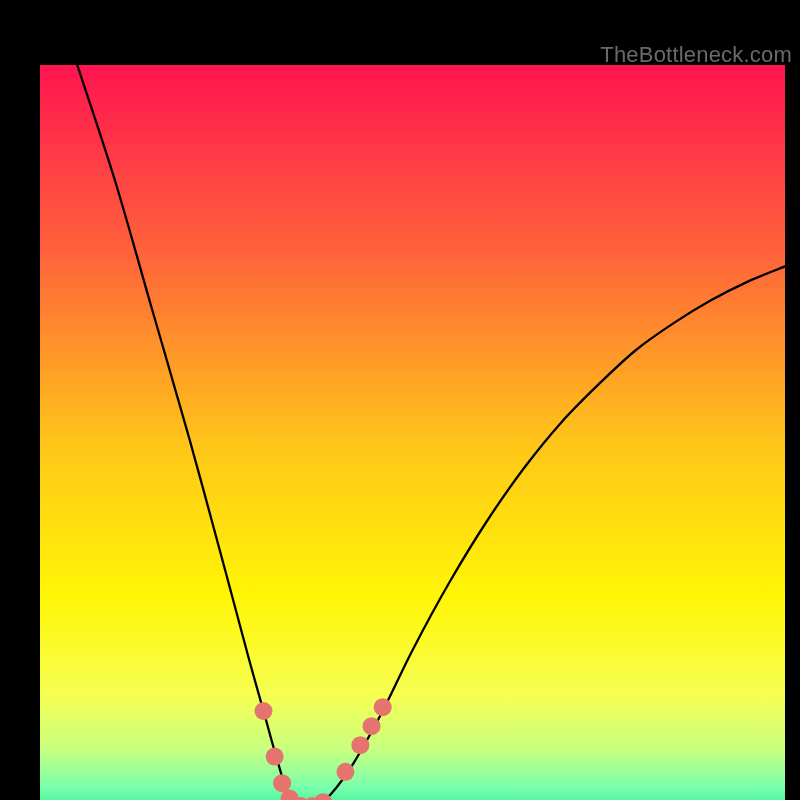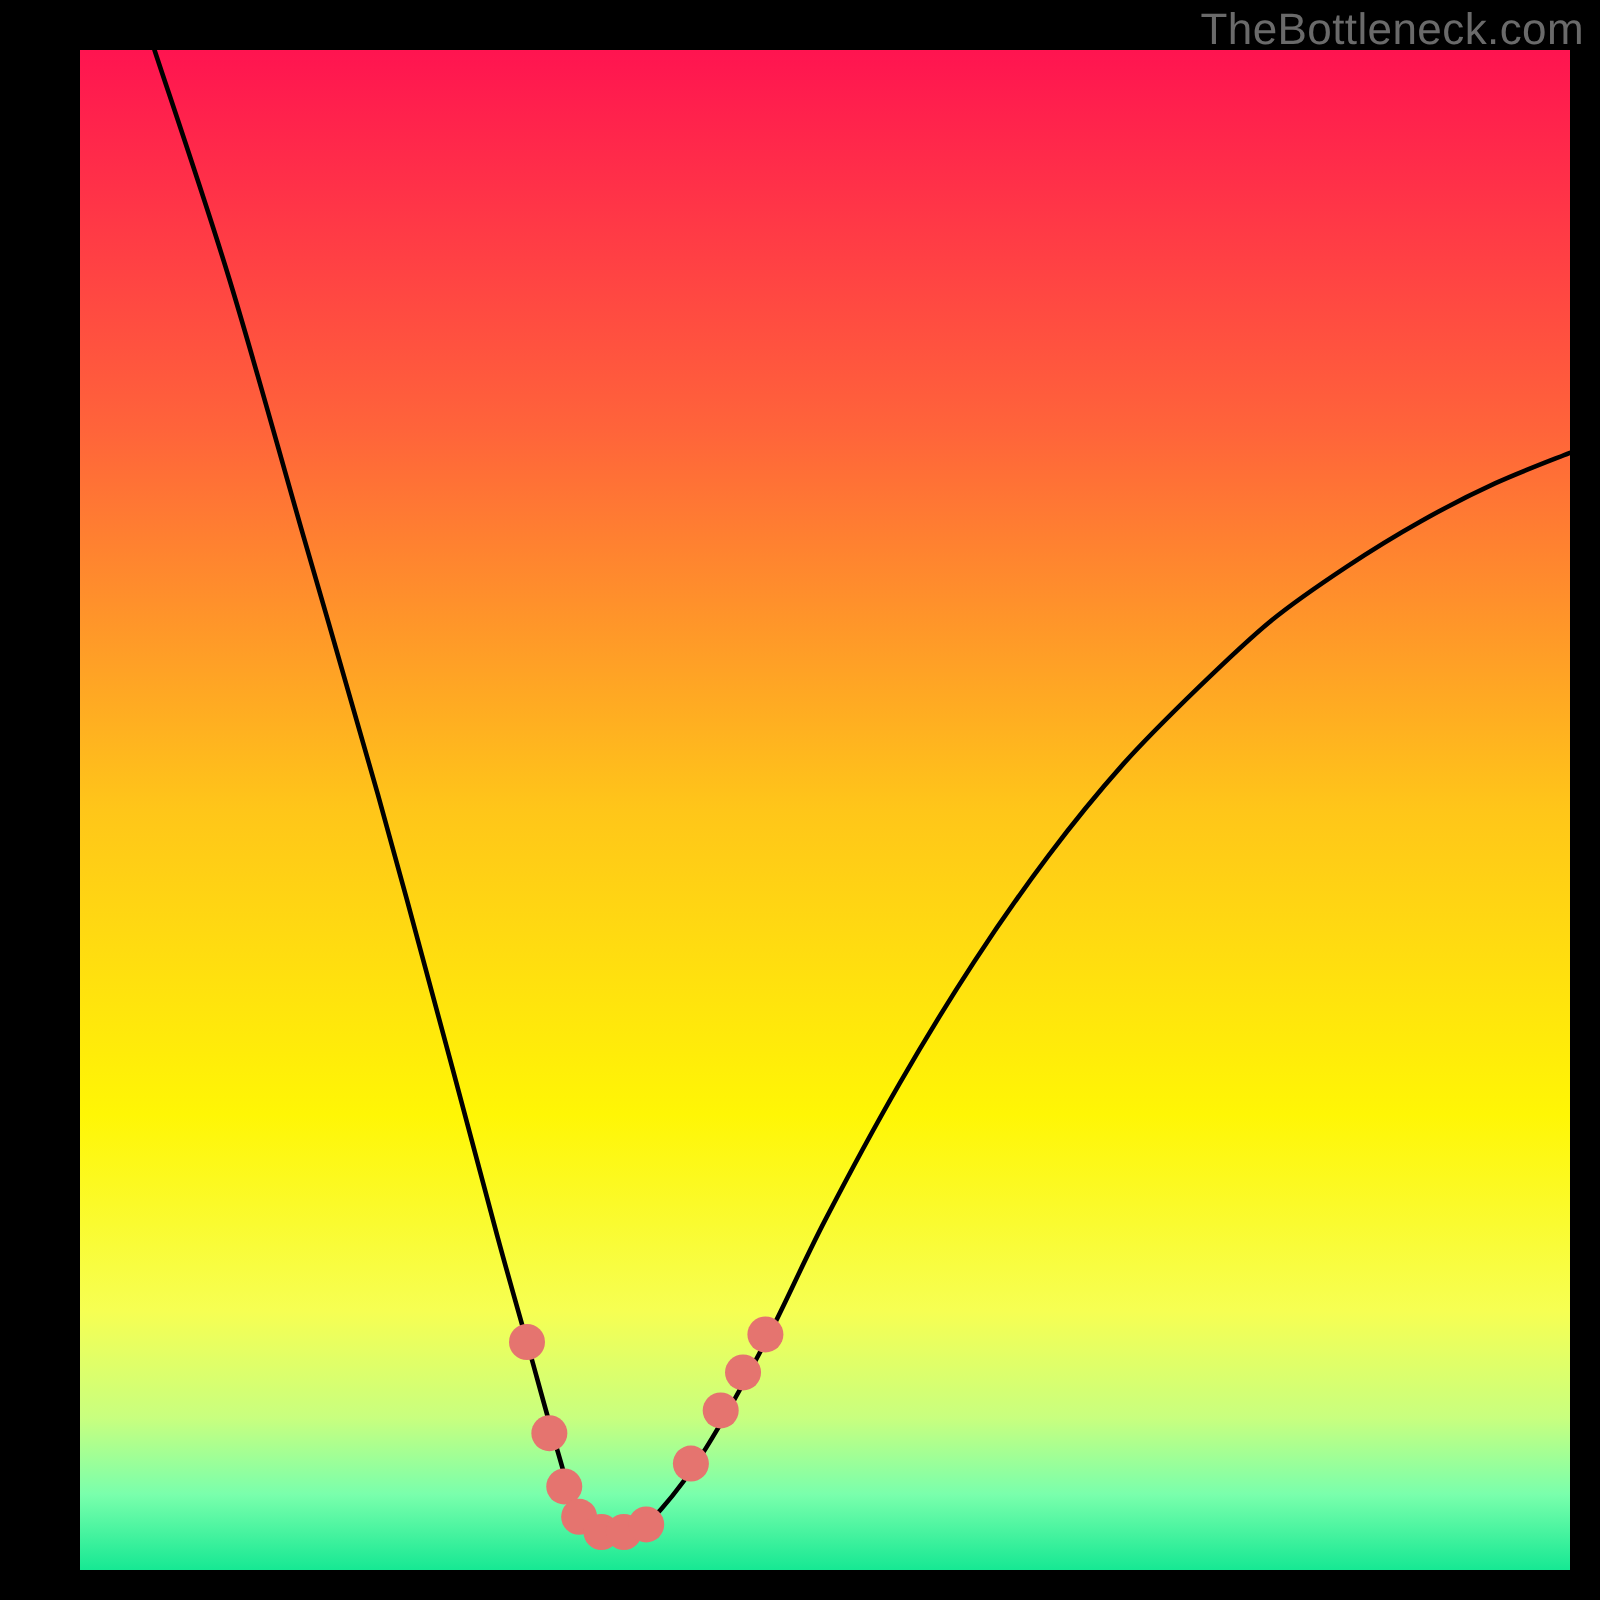--- a/index.html
+++ b/index.html
@@ -9,20 +9,21 @@
     height: 800px;
     overflow: hidden;
     background: #000;
     font-family: Arial, Helvetica, sans-serif;
   }
   .frame {
     position: relative;
     width: 800px;
     height: 692px;
     background: #000;
+    margin-top: 40px;
   }
   .watermark {
     position: absolute;
     top: 2px;
     right: 8px;
     color: #6a6a6a;
     font-size: 22px;
     font-weight: 400;
     letter-spacing: 0.2px;
     z-index: 10;

